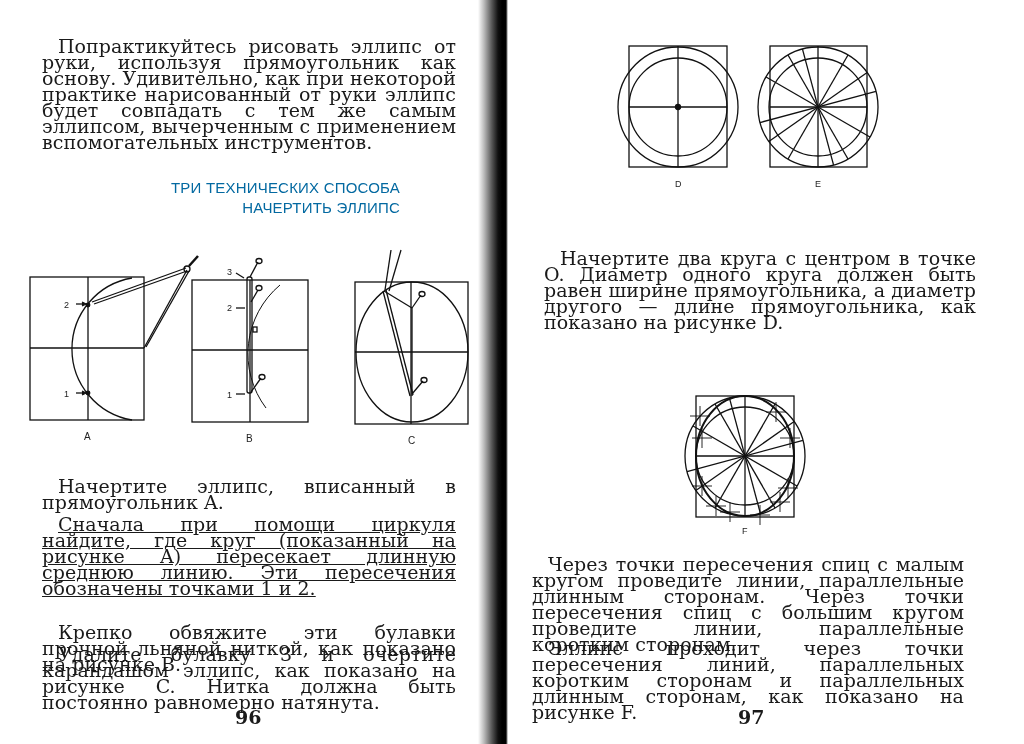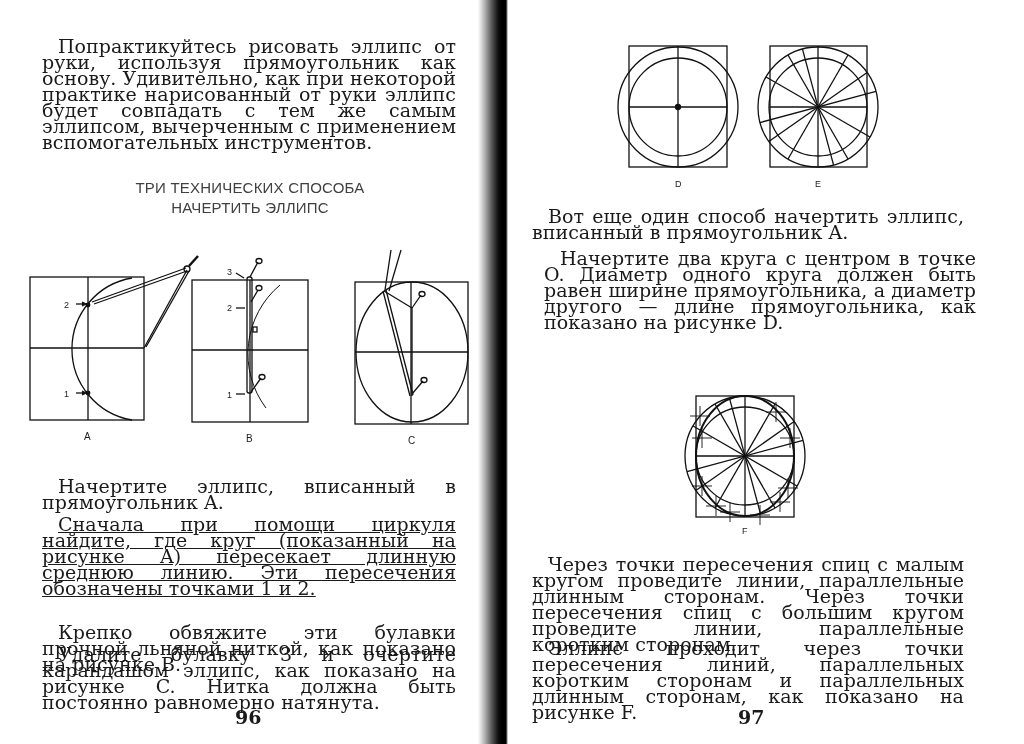--- a/index.html
+++ b/index.html
@@ -14,23 +14,23 @@
   .spine {
     position: absolute; left: 478px; top: 0; width: 34px; height: 744px;
     background: linear-gradient(to right, rgba(255,255,255,0) 0px, #bbb 6px, #555 14px, #111 20px, #000 24px, #000 28px, #fff 30px);
   }
   .para {
     position: absolute; font-size: 19px; line-height: 16px; text-align: justify;
     text-align-last: left; letter-spacing: 0.05px; margin: 0;
   }
   .indent { text-indent: 16px; }
   .heading {
-    position: absolute; left: 100px; width: 300px; text-align: center;
+    position: absolute; left: 100px; width: 300px; text-align: right;
     font-family: "Liberation Sans", sans-serif; font-size: 15px; line-height: 20px;
-    letter-spacing: 0.2px; color: #404040;
+    letter-spacing: 0.2px; color: #0369a1;
   }
   .page-num {
     position: absolute; font-weight: bold; font-size: 19px;
     font-family: "DejaVu Serif", serif;
   }
   svg.figs { position: absolute; left: 0; top: 0; width: 1024px; height: 744px; pointer-events: none; }
   svg.figs text { font-family: "Liberation Sans", sans-serif; font-size: 10px; fill: #222; }
   svg.figs .lbl { font-size: 9px; }
 </style>
 </head>
@@ -48,21 +48,20 @@
   <p class="para indent" style="left:42px; top:516px; width:414px;text-decoration:underline;">Сначала при помощи циркуля найдите, где круг (показанный на рисунке A) пересекает длинную среднюю линию. Эти пересечения обозначены точками 1 и 2.</p>
   <p class="para indent" style="left:42px; top:604px; width:414px;margin-top:20px;">Крепко обвяжите эти булавки прочной льняной ниткой, как показано на рисунке B.</p>
   <p class="para indent" style="left:42px; top:646px; width:414px;">Удалите булавку 3 и очертите карандашом эллипс, как показано на рисунке C. Нитка должна быть постоянно равномерно натянута.</p>
 
   <div class="page-num" style="left:235px; top:706px;">96</div>
 </div>
 
 <div class="spine"></div>
 
 <div class="page page-right">
-  <p class="para indent" style="left:22px; top:208px; width:432px;">Вот еще один способ начертить эллипс, вписанный в прямоугольник A.</p>
   <p class="para indent" style="left:34px; top:250px; width:432px;">Начертите два круга с центром в точке O. Диаметр одного круга должен быть равен ширине прямоугольника, а диаметр другого — длине прямоугольника, как показано на рисунке D.</p>
 
   <p class="para indent" style="left:22px; top:556px; width:432px;">Через точки пересечения спиц с малым кругом проведите линии, параллельные длинным сторонам. Через точки пересечения спиц с большим кругом проведите линии, параллельные коротким сторонам.</p>
   <p class="para indent" style="left:22px; top:640px; width:432px;">Эллипс проходит через точки пересечения линий, параллельных коротким сторонам и параллельных длинным сторонам, как показано на рисунке F.</p>
 
   <div class="page-num" style="left:228px; top:706px;">97</div>
 </div>
 
 <svg class="figs" viewBox="0 0 1024 744">
   <g fill="none" stroke="#111" stroke-width="1.3">

